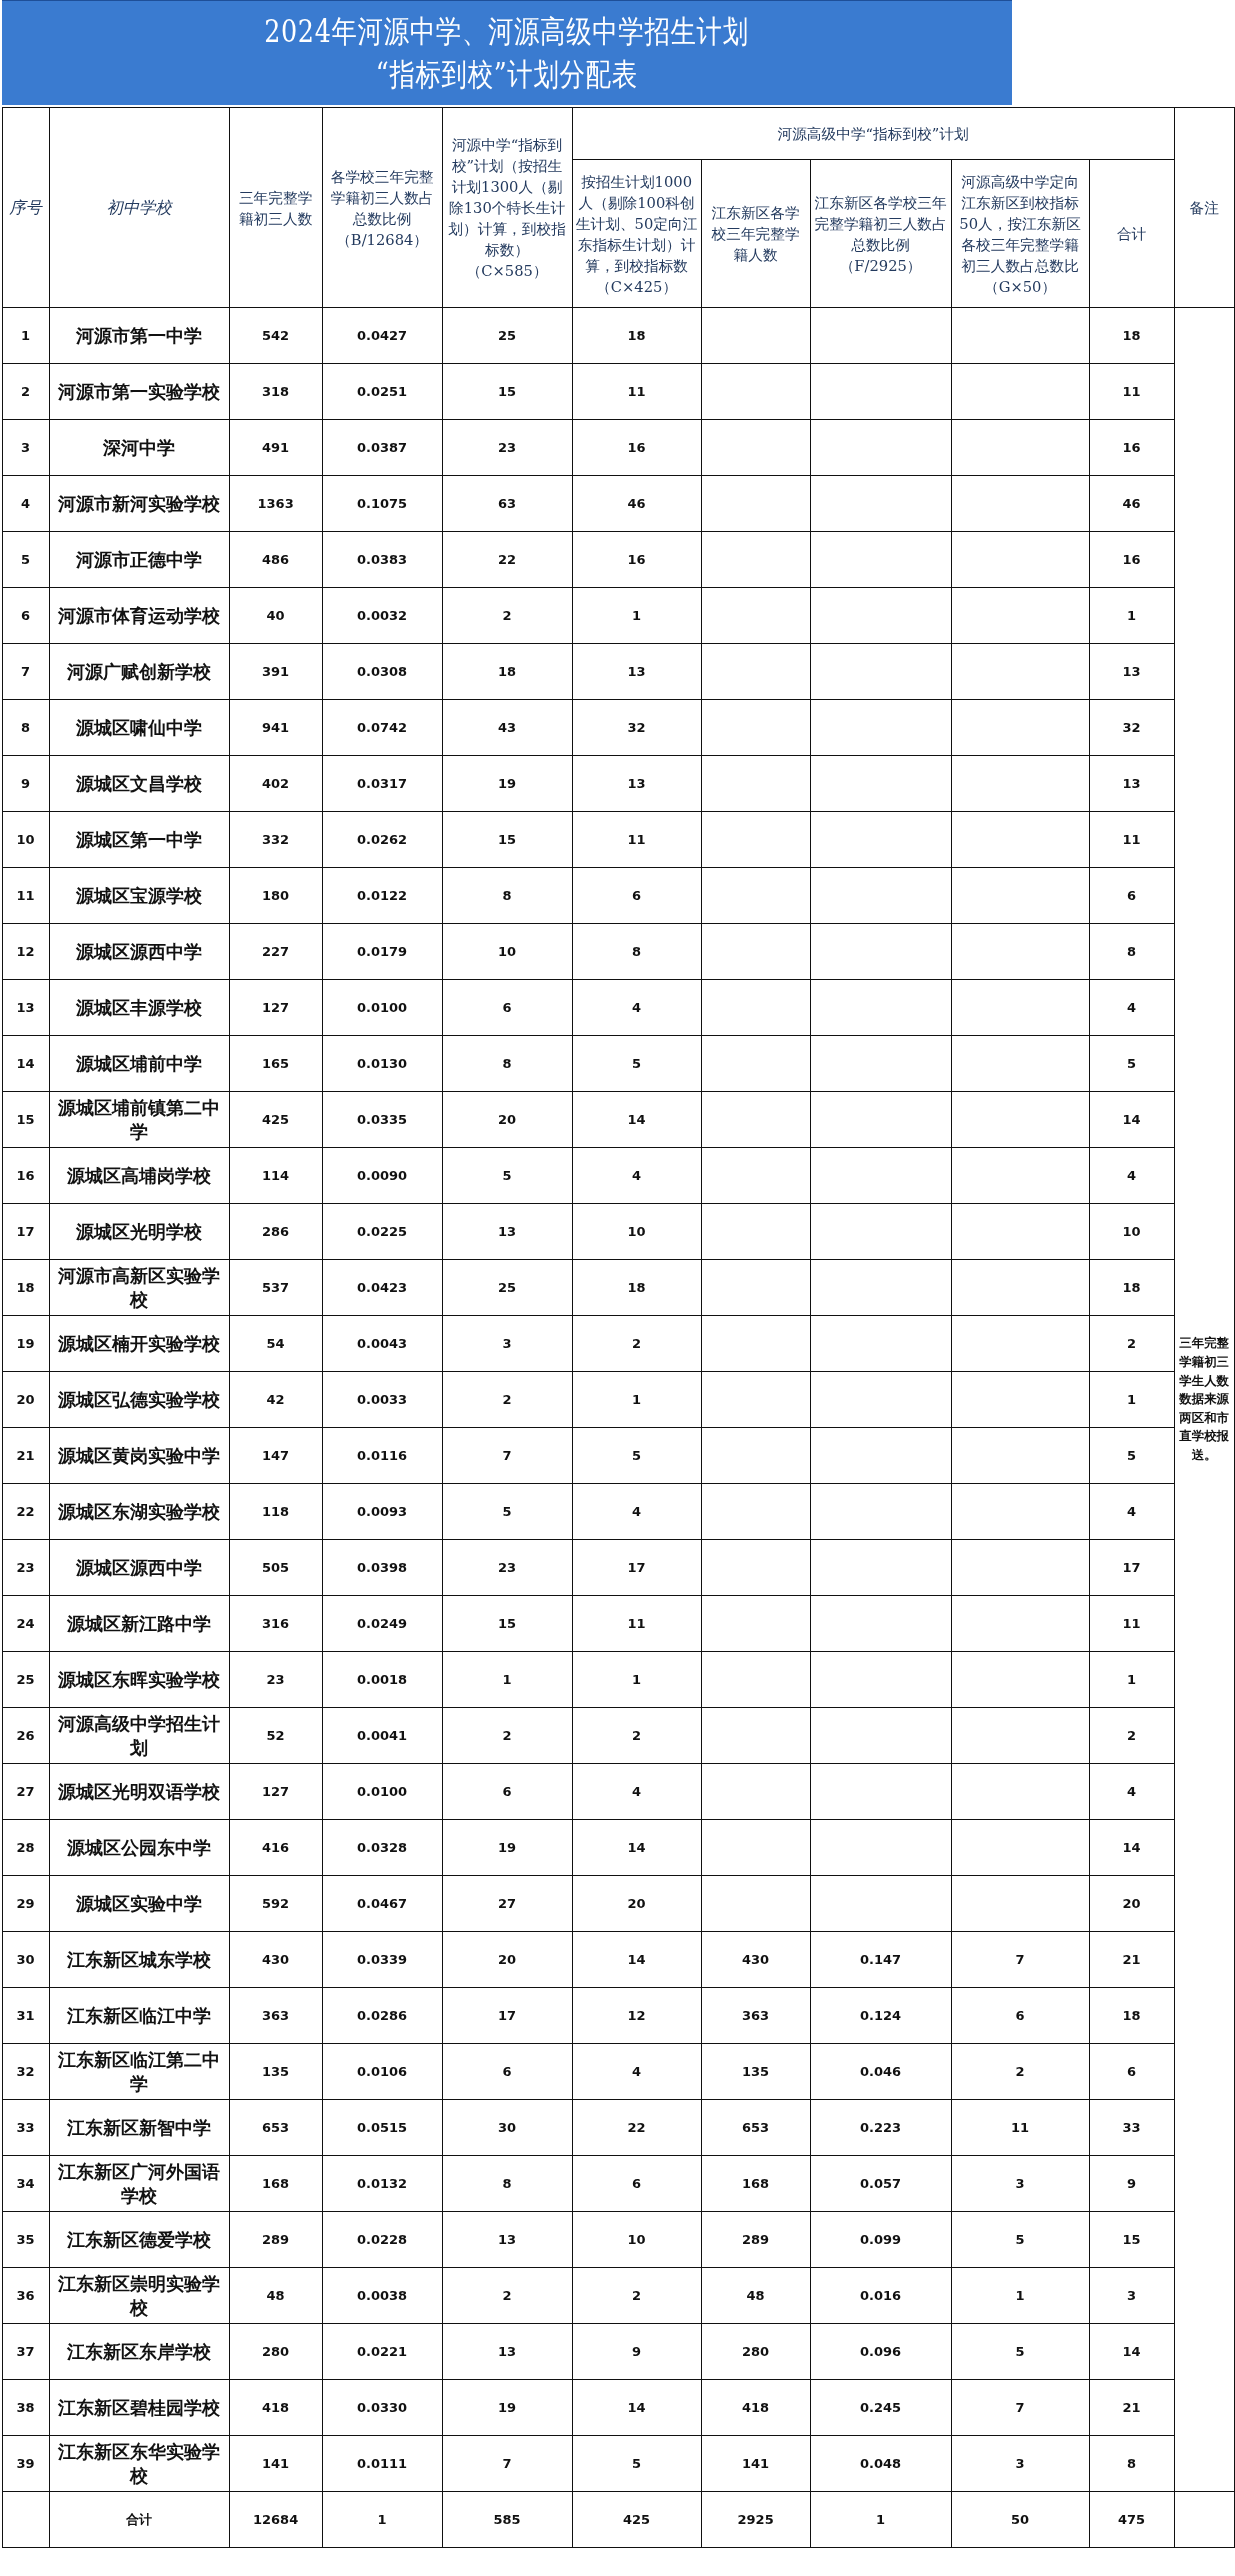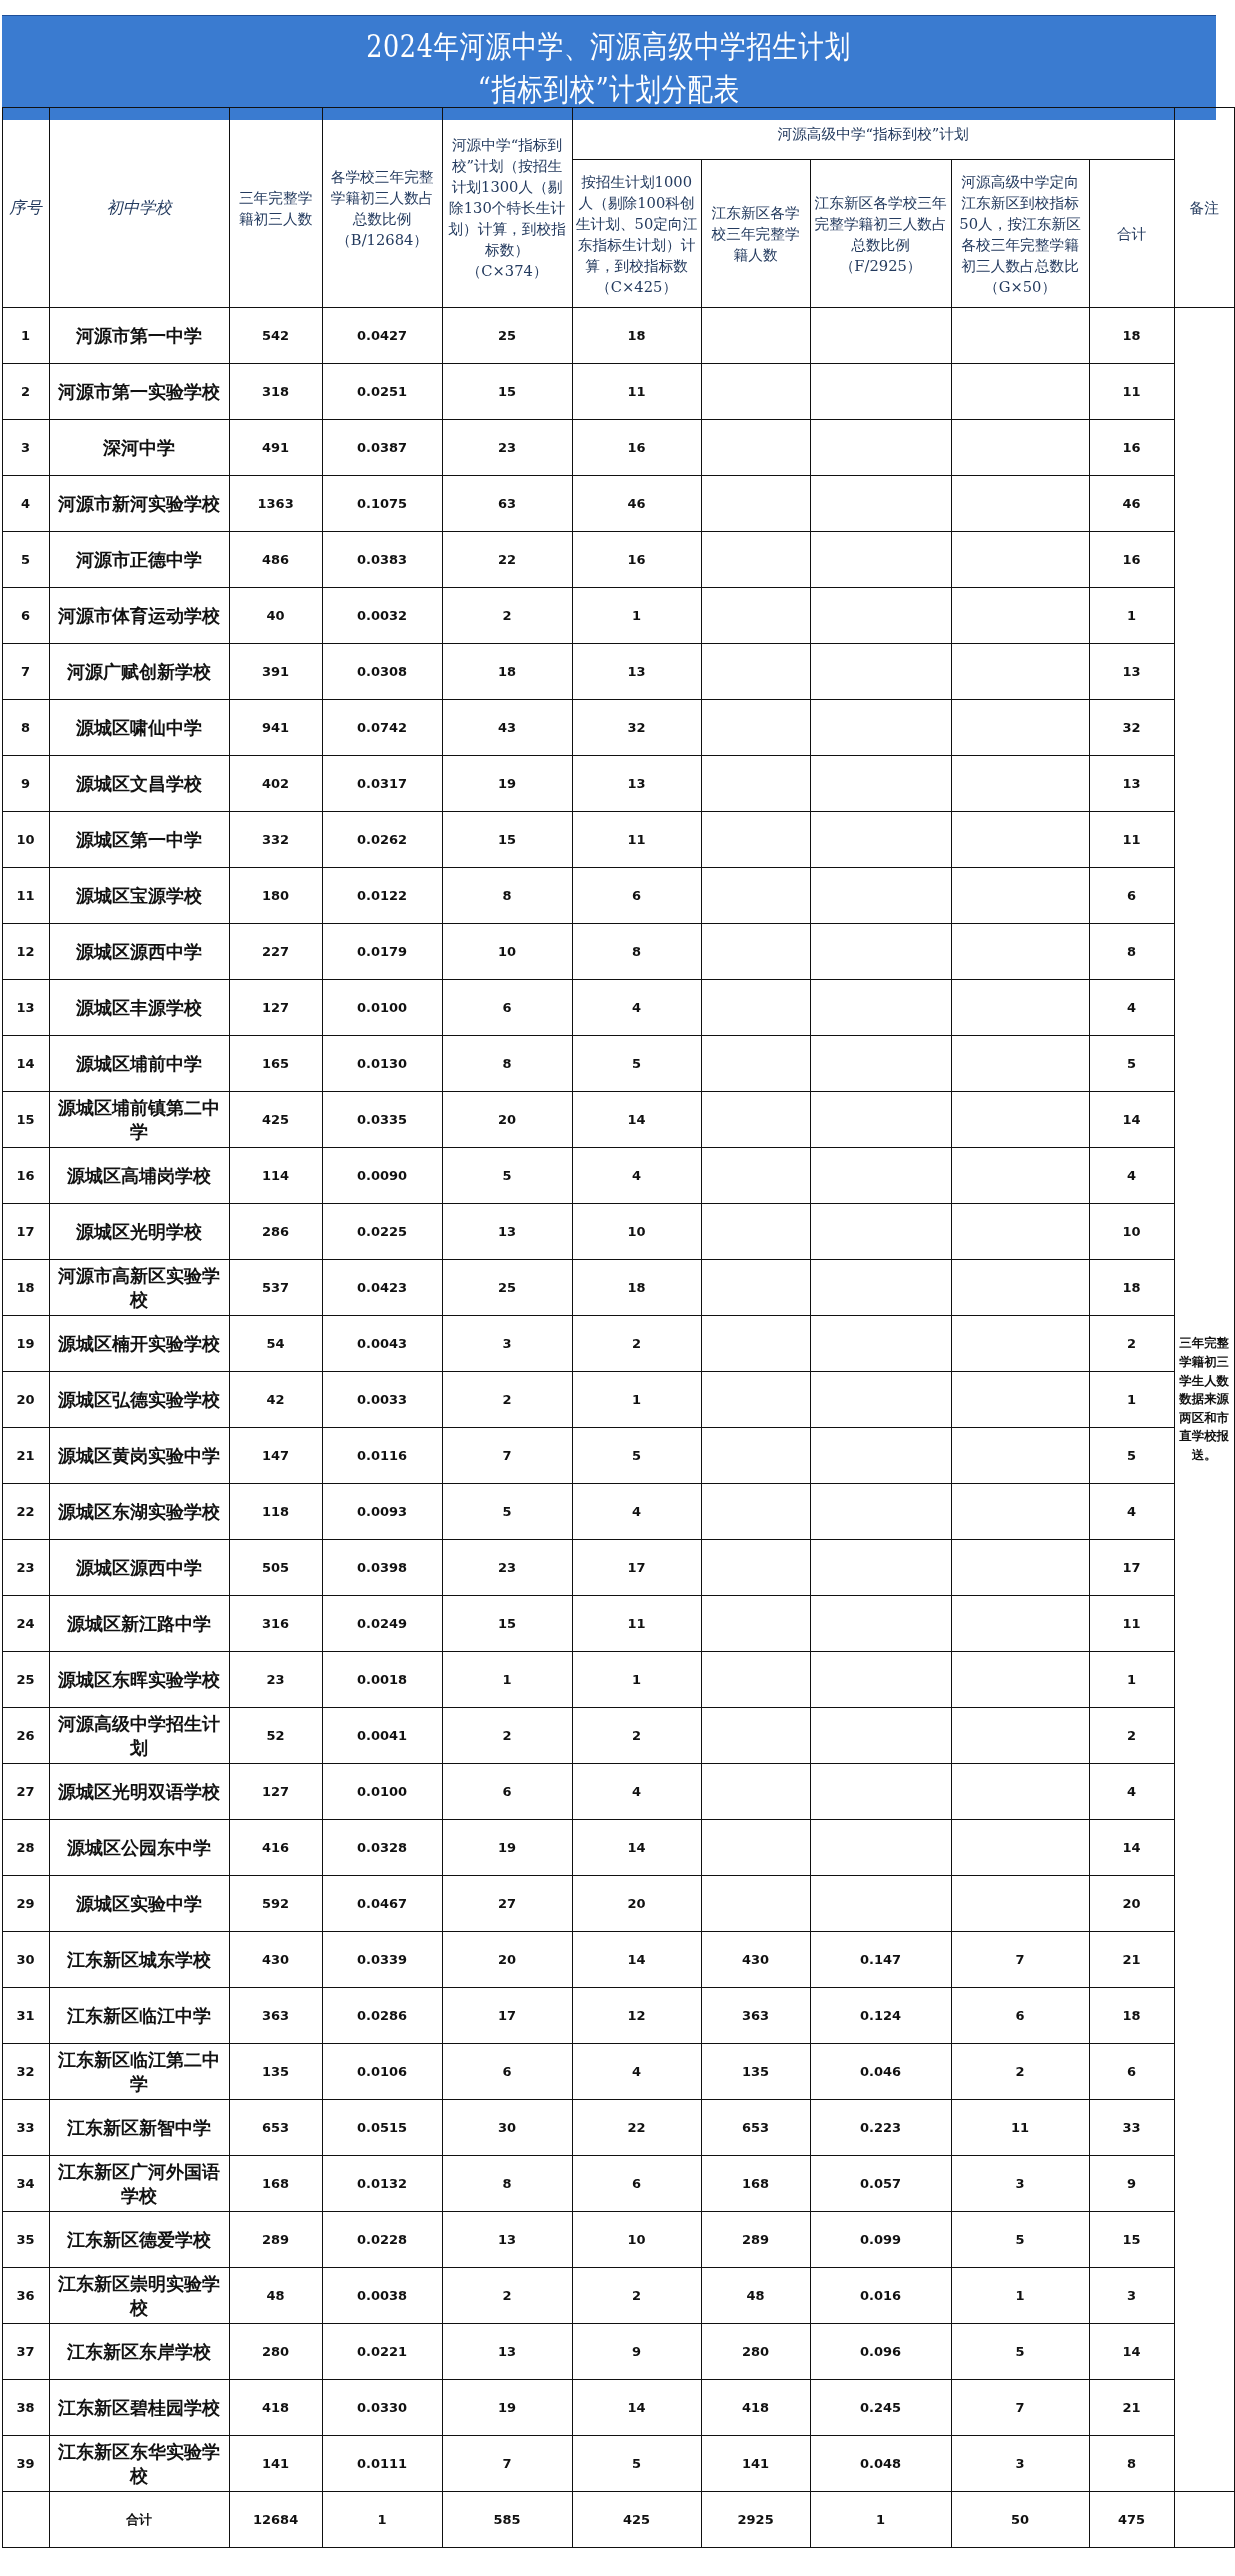--- a/index.html
+++ b/index.html
@@ -1,19 +1,19 @@
 <!DOCTYPE html>
 <html style="font-size:12.4px"><head>
 <meta charset="utf-8">
 <style>
   html, body { margin: 0; padding: 0; background: #ffffff; }
   body { width: 1236px; height: 2576px; position: relative; overflow: hidden;
          font-family: "DejaVu Sans", "Liberation Sans", sans-serif; color: #111; }
   .title-banner {
-    position: absolute; left: 1.6px; top: 15px; width: 1214px; height: 104px;
+    position: absolute; left: 1.6px; top: 0; width: 1010px; height: 104px;
     background: #3a7bd0; color: #ffffff; border-top: 1.6px solid #1e4f98;
     display: flex; flex-direction: column; align-items: center; justify-content: center;
     font-family: "DejaVu Serif", "Liberation Serif", serif;
   }
   .title-banner .line { font-size: 31px; line-height: 43px; letter-spacing: 0.8px; transform: scaleX(0.82); }
   table.plan {
     position: absolute; left: 1.6px; top: 107px; width: 1233px;
     border-collapse: collapse; table-layout: fixed;
   }
   table.plan td, table.plan th {
@@ -56,21 +56,21 @@
     <col style="width:138px">
     <col style="width:85px">
     <col style="width:60px">
   </colgroup>
   <thead>
     <tr class="head1">
       <th rowspan="2" class="big">序号</th>
       <th rowspan="2" class="big">初中学校</th>
       <th rowspan="2">三年完整学籍初三人数</th>
       <th rowspan="2">各学校三年完整学籍初三人数占总数比例（B/12684）</th>
-      <th rowspan="2">河源中学“指标到校”计划（按招生计划1300人（剔除130个特长生计划）计算，到校指标数）（C×374）</th>
+      <th rowspan="2">河源中学“指标到校”计划（按招生计划1300人（剔除130个特长生计划）计算，到校指标数）（C×585）</th>
       <th colspan="5">河源高级中学“指标到校”计划</th>
       <th rowspan="2">备注</th>
     </tr>
     <tr class="head2">
       <th>按招生计划1000人（剔除100科创生计划、50定向江东指标生计划）计算，到校指标数（C×425）</th>
       <th>江东新区各学校三年完整学籍人数</th>
       <th>江东新区各学校三年完整学籍初三人数占总数比例（F/2925）</th>
       <th>河源高级中学定向江东新区到校指标50人，按江东新区各校三年完整学籍初三人数占总数比（G×50）</th>
       <th>合计</th>
     </tr>

